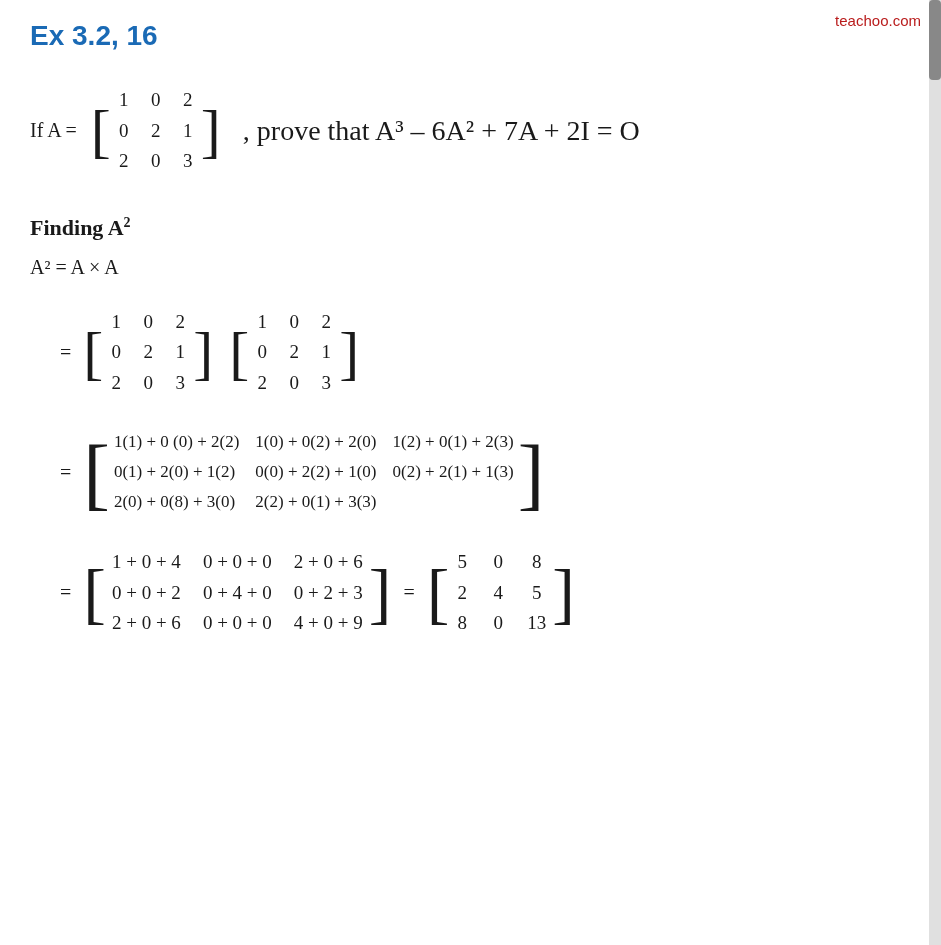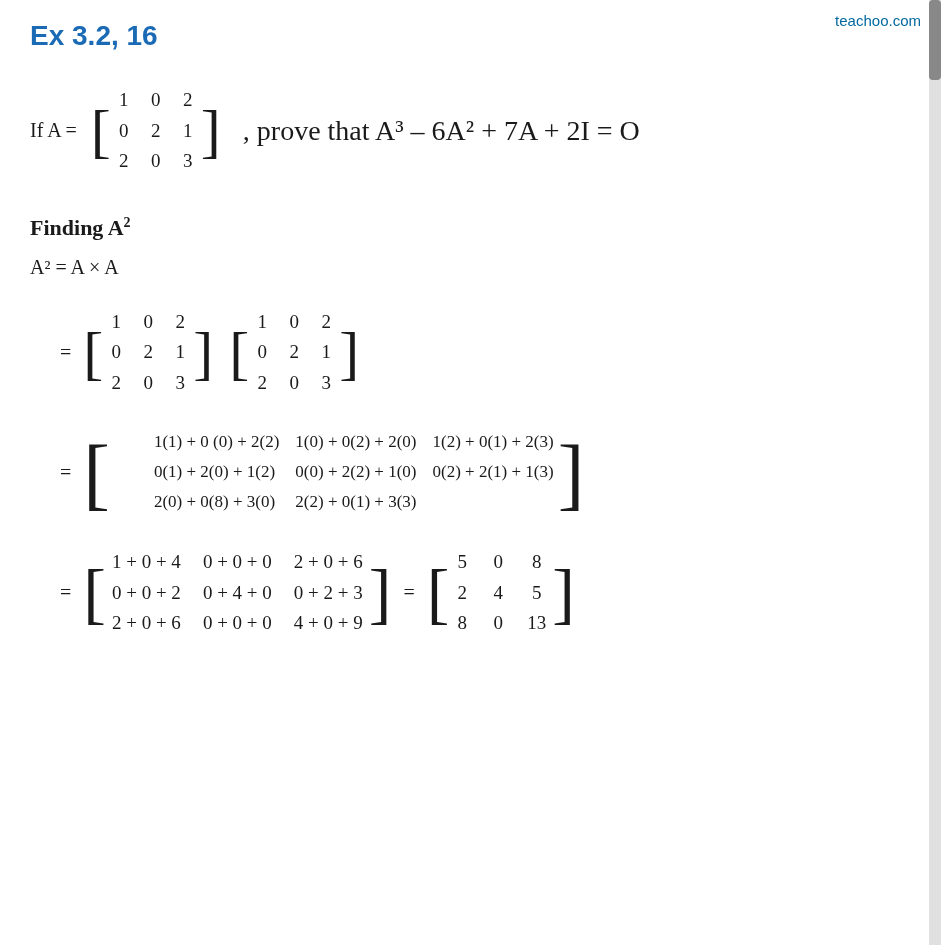--- a/index.html
+++ b/index.html
@@ -11,21 +11,21 @@
       min-height: 945px;
       position: relative;
       padding: 20px 30px;
     }
 
     .watermark {
       position: absolute;
       top: 12px;
       right: 20px;
       font-size: 15px;
-      color: #0369a1;
+      color: #b91c1c;
       font-family: Arial, sans-serif;
     }
 
     .section-title {
       color: #1a6ab5;
       font-size: 28px;
       font-weight: bold;
       margin-bottom: 30px;
       font-family: Arial, sans-serif;
     }
@@ -132,21 +132,20 @@
       font-size: 80px;
       font-weight: 100;
       line-height: 1;
     }
 
     .matrix-grid-lg {
       display: grid;
       gap: 1px 16px;
       padding: 2px 4px;
       align-items: center;
-      margin-left: 40px;
     }
 
     .cell-lg {
       font-size: 17px;
       text-align: left;
       line-height: 1.7;
       white-space: nowrap;
     }
 
     .result-row {

